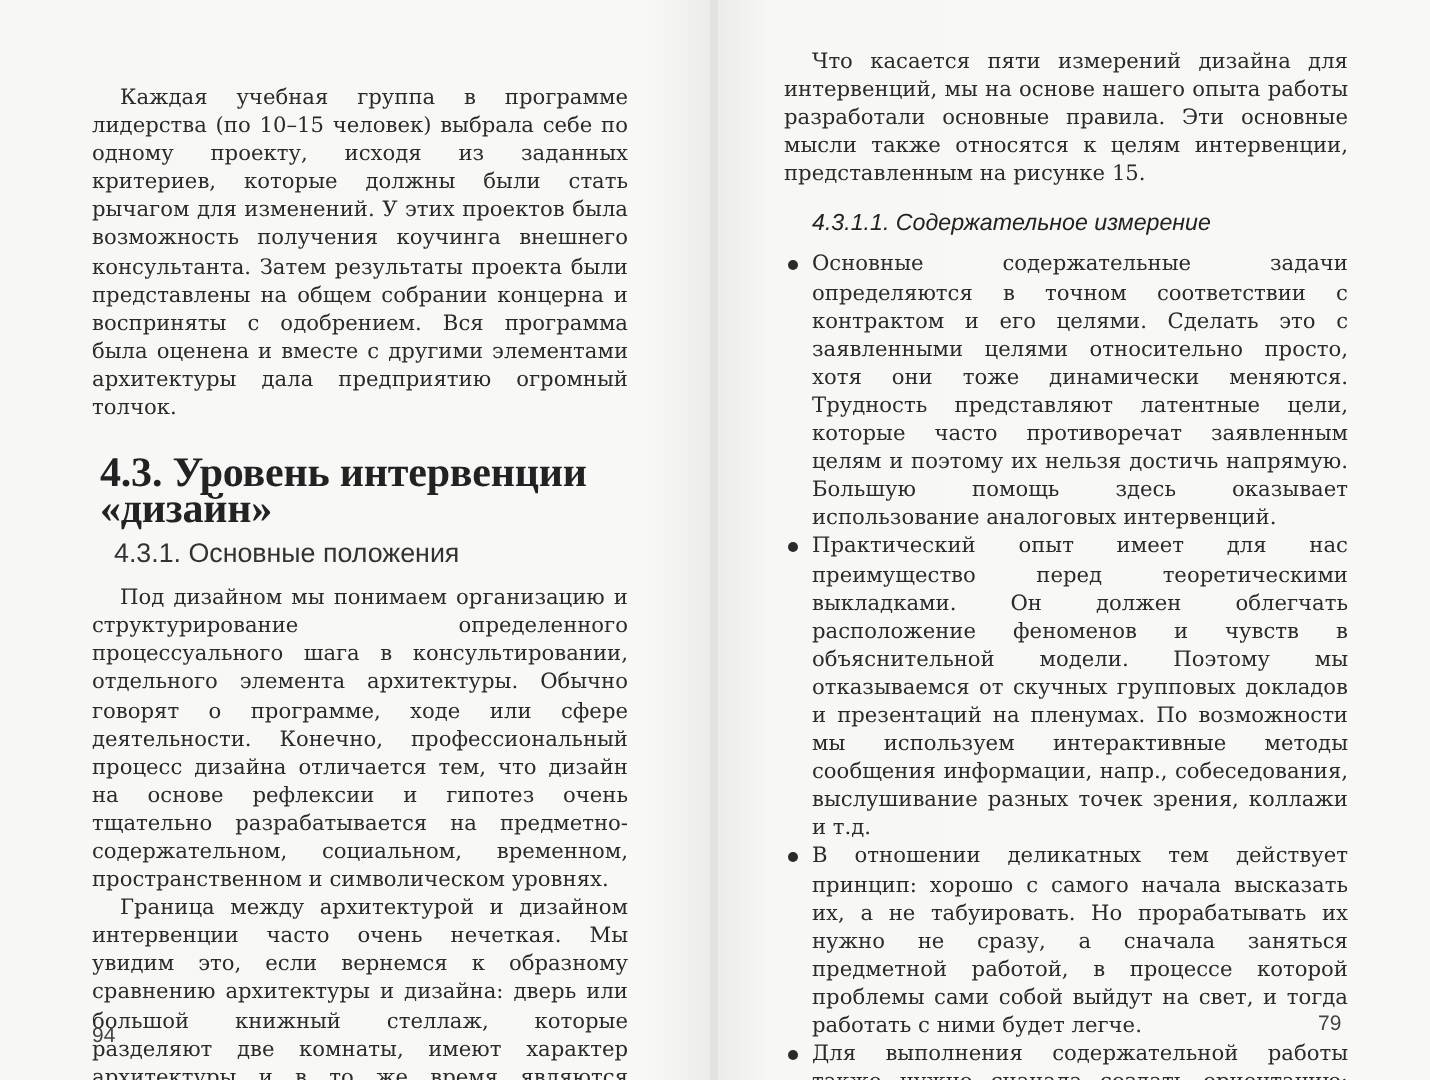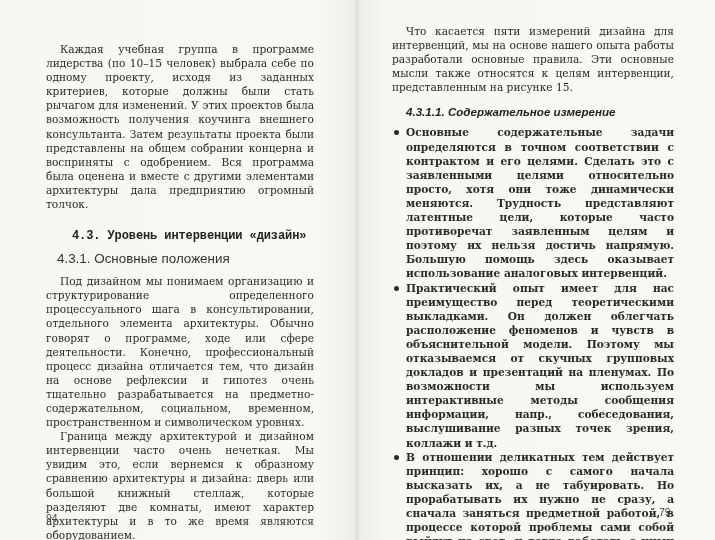--- a/index.html
+++ b/index.html
@@ -16,36 +16,36 @@
     .page-right { left: 357px; width: 358px; background: linear-gradient(to right, #ebebe9 0%, #f7f7f5 8%, #f8f8f6 100%); }
     .spine { position: absolute; left: 355px; top: 0; width: 4px; height: 540px; background: #e2e2e0; }
 
     .col { position: absolute; font-size: 10.6px; line-height: 14.1px; }
     .col-left { left: 46px; top: 42px; width: 268px; }
     .col-right { left: 392px; top: 24px; width: 282px; }
 
     p.par { margin: 0; text-align: justify; text-indent: 14px; hyphens: manual; }
 
     h2.sec {
-      font-family: Liberation Mono, monospace;
-      font-weight: bold; font-size: 12px; line-height: 18px;
-      margin: 16px 0 6px 26px; color: #222; letter-spacing: -0.1px;
+      font-family: Liberation Serif, serif;
+      font-weight: bold; font-size: 21px; line-height: 18px;
+      margin: 16px 0 6px 4px; color: #222; letter-spacing: -0.1px;
     }
     h3.sub {
       font-family: "Liberation Sans", "DejaVu Sans", sans-serif;
       font-weight: normal; font-size: 13.4px; line-height: 16px;
       margin: 1px 0 7px 11px; color: #333;
     }
     h4.subsub {
       font-family: "Liberation Sans", "DejaVu Sans", sans-serif;
-      font-weight: bold; font-style: italic; font-size: 11.6px; line-height: 14px;
+      font-weight: normal; font-style: italic; font-size: 11.6px; line-height: 14px;
       margin: 11px 0 6px 14px; color: #222;
     }
     ul.bul { list-style: none; margin: 0; padding: 0; }
-    ul.bul li { position: relative; padding-left: 14px; text-align: justify; font-weight: bold; }
+    ul.bul li { position: relative; padding-left: 14px; text-align: justify; }
     ul.bul li .dot {
       position: absolute; left: 2px; top: 5px; width: 5px; height: 5px;
       border-radius: 50%; background: #2a2a2a;
     }
     .pagenum {
       position: absolute; font-family: "Liberation Sans", "DejaVu Sans", sans-serif;
       font-size: 10.5px; color: #444;
     }
     .pagenum-left { left: 46px; top: 512px; text-align: right; }
     .pagenum-right { left: 659px; top: 506px; }

